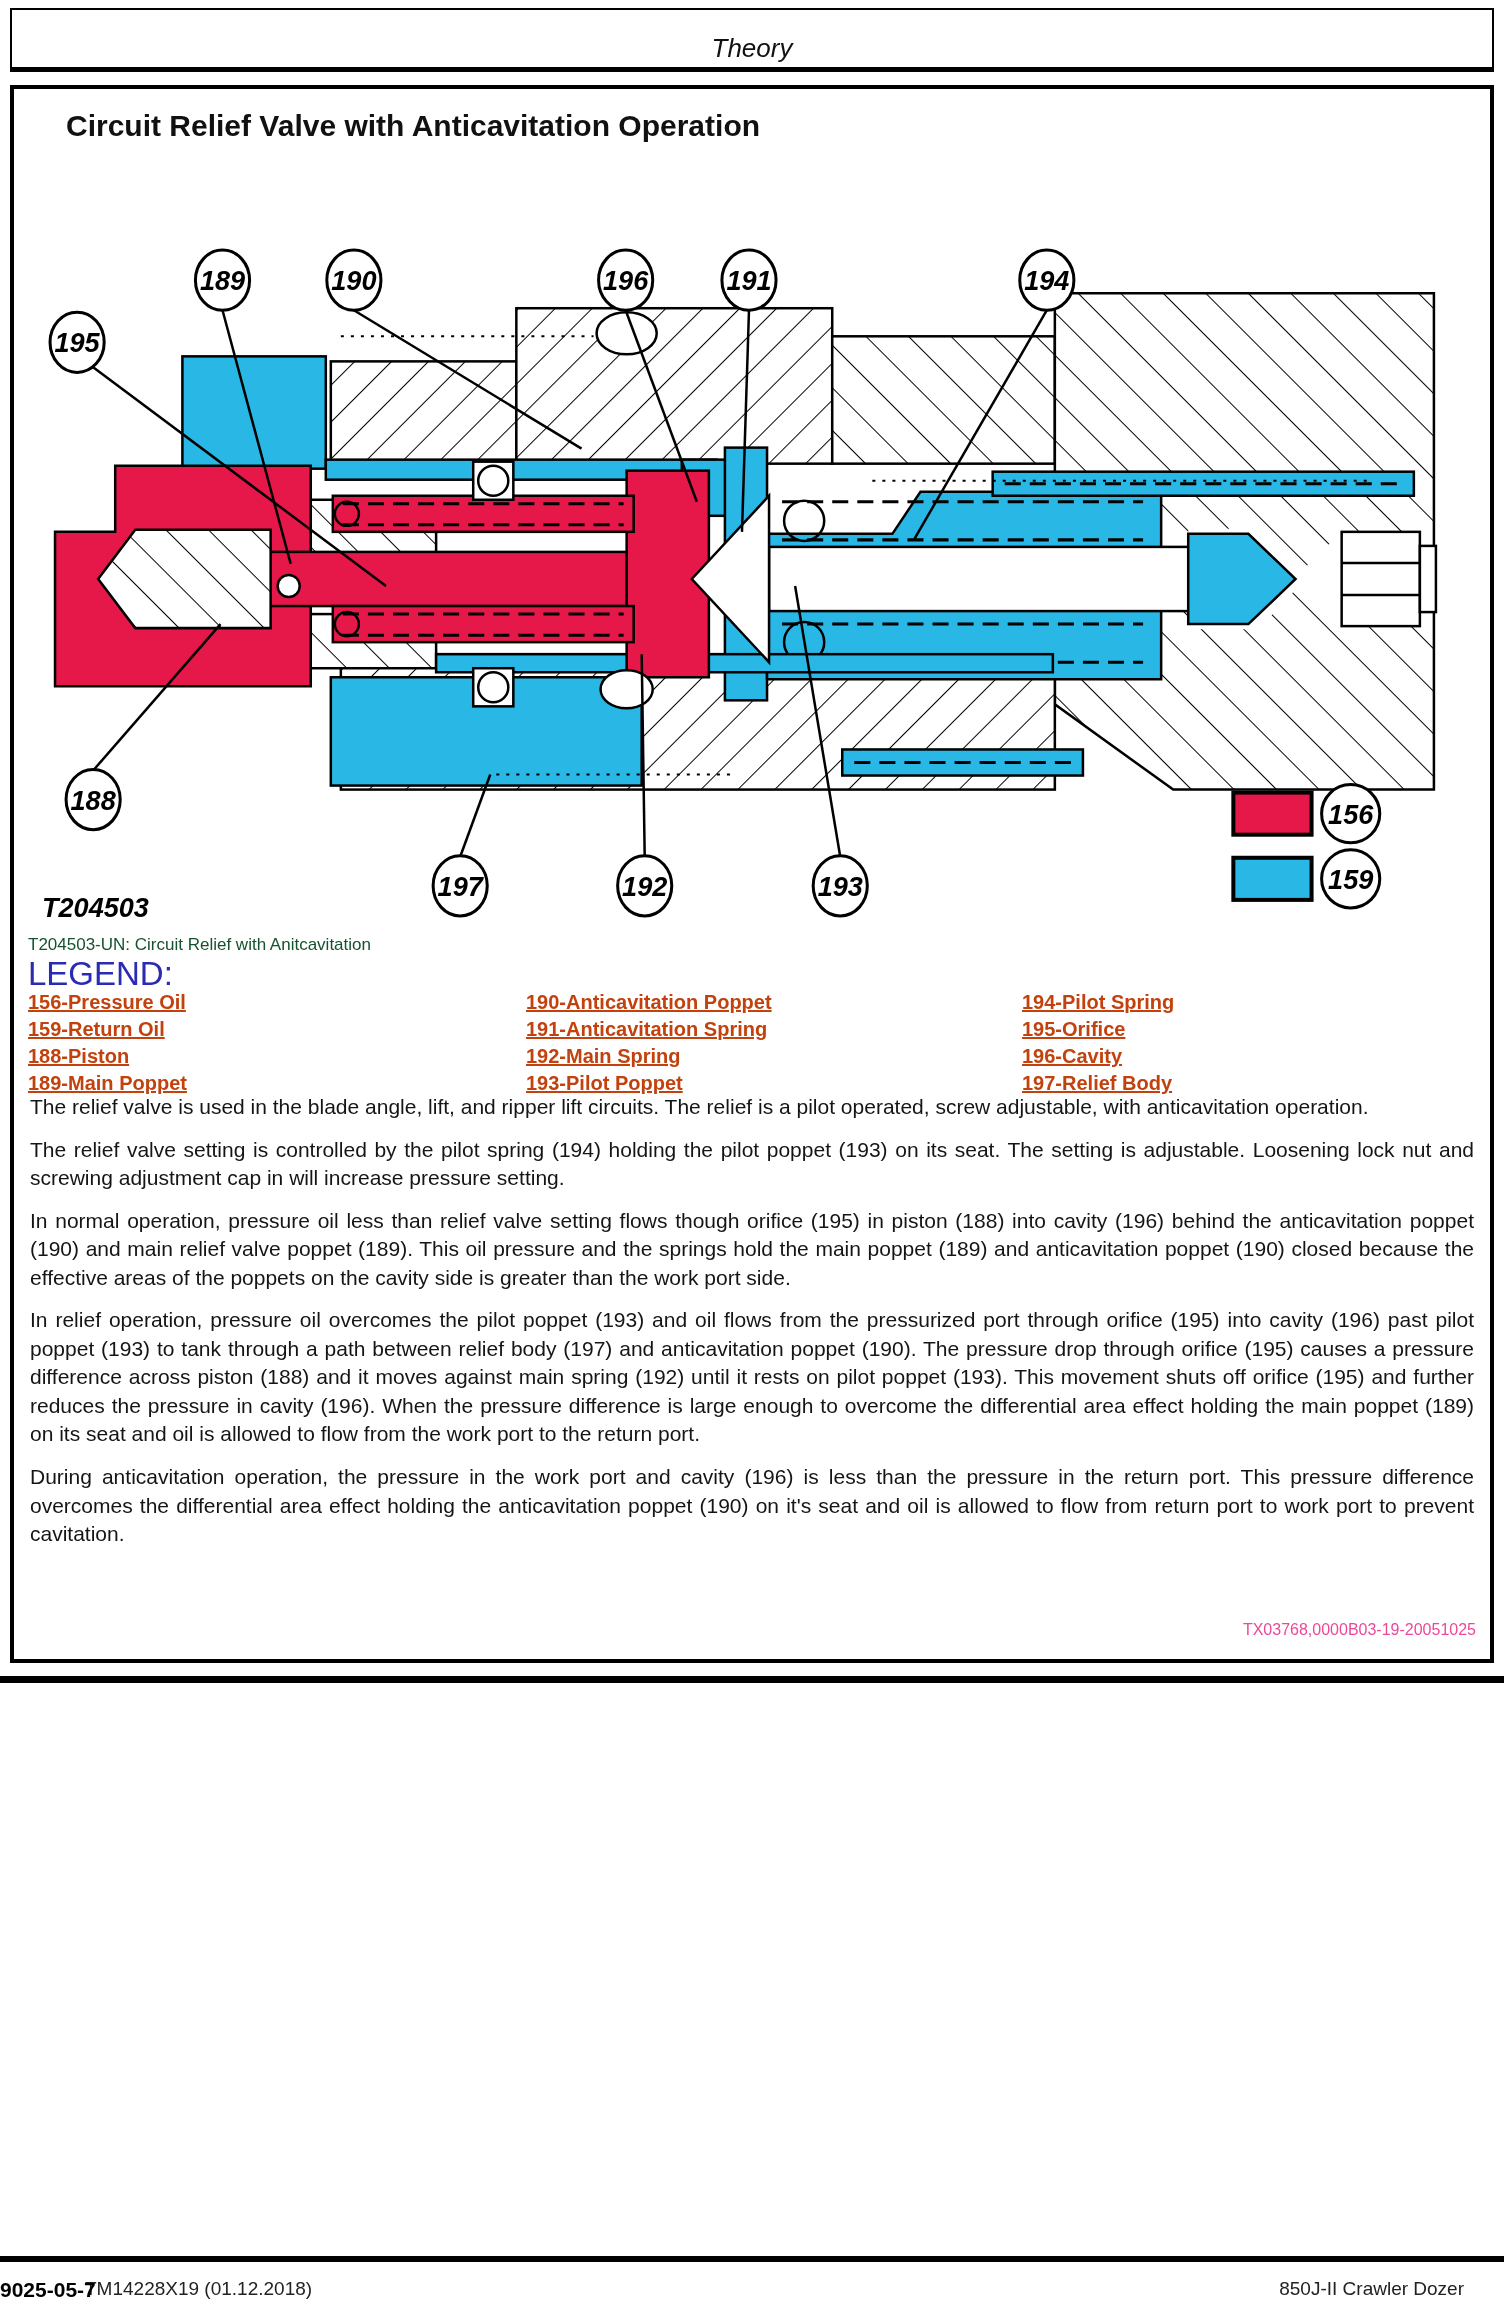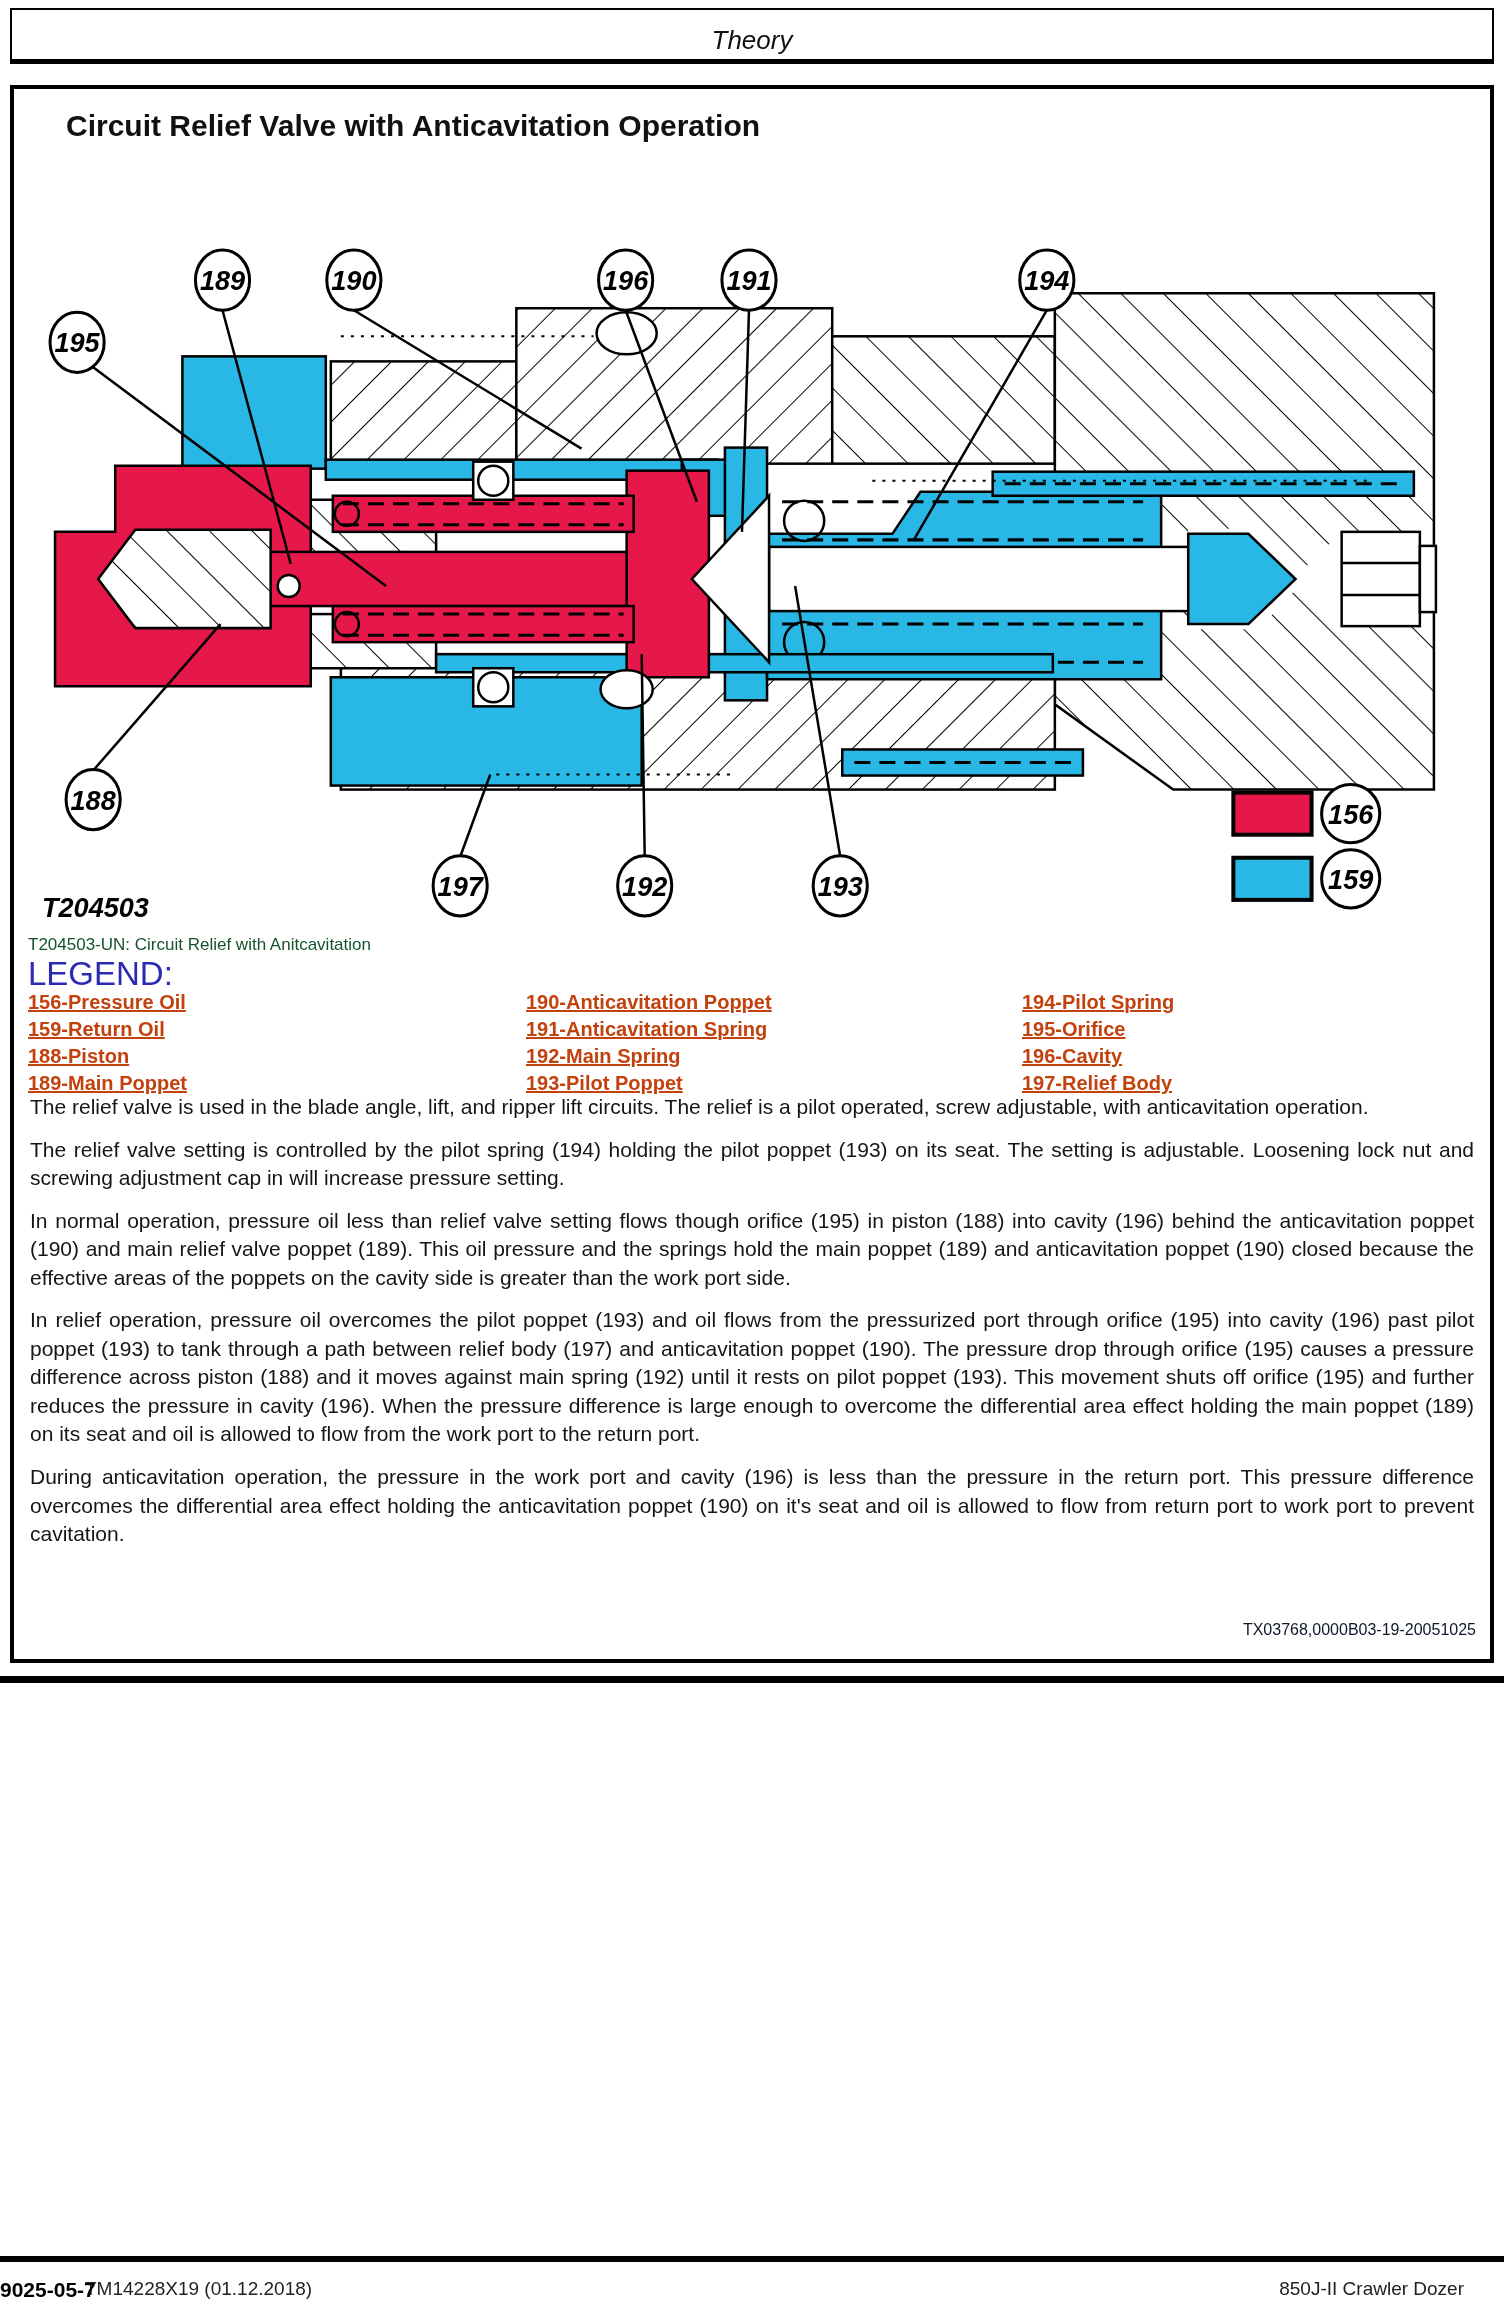--- a/index.html
+++ b/index.html
@@ -1,38 +1,38 @@
 <!DOCTYPE html>
 <html><head>
 <meta charset="utf-8">
 <style>
   html,body{margin:0;padding:0;background:#fff;}
   body{width:1504px;height:2320px;position:relative;font-family:"Liberation Sans",sans-serif;color:#111;}
 
   
-  .theory-box{position:absolute;left:10px;top:8px;width:1484px;height:56px;
+  .theory-box{position:absolute;left:10px;top:8px;width:1484px;height:64px;
     border:2px solid #000;border-bottom-width:5px;box-sizing:border-box;
     display:flex;align-items:flex-end;justify-content:center;}
   .theory-box span{font-style:italic;font-size:26px;padding-bottom:3px;}
 
   
   .main-box{position:absolute;left:10px;top:85px;width:1484px;height:1578px;
     border:4px solid #000;box-sizing:border-box;background:#fff;}
   .section-title{position:absolute;left:16px;top:20px;font-size:30px;font-weight:bold;margin-left:36px;}
 
   .figure-wrap{position:absolute;left:26px;top:144px;width:1424px;height:702px;font-style:italic;}
 
   .fig-caption{position:absolute;left:14px;top:846px;font-size:17px;color:#14532d;}
   .legend-heading{position:absolute;left:14px;top:866px;font-size:33px;color:#2a2ab5;}
   .legend-col{position:absolute;top:900px;font-size:20px;font-weight:bold;color:#c2410c;line-height:27px;white-space:nowrap;text-decoration:underline;}
   .legend-col.c0{left:14px;} .legend-col.c1{left:512px;} .legend-col.c2{left:1008px;}
 
   .body-text{position:absolute;left:16px;right:16px;top:1004px;}
   .body-text p{margin:0 0 14px 0;font-size:21px;line-height:1.36;text-align:justify;color:#151515;}
-  .doc-code{position:absolute;right:14px;top:1532px;font-size:16px;color:#0f172a;text-align:right;}
+  .doc-code{position:absolute;right:14px;top:1532px;font-size:16px;color:#ec4899;text-align:right;}
 
   
   .double-rule{position:absolute;left:0;top:1676px;width:1504px;height:7px;background:#000;}
   .footer-rule{position:absolute;left:0;top:2256px;width:1504px;height:6px;background:#000;}
   .footer{position:absolute;left:0;top:2278px;width:1504px;font-size:19px;color:#222;}
   .footer .f-left{position:absolute;left:85px;top:0;}
   .footer .f-center{position:absolute;left:0;width:100%;text-align:left;top:0;font-size:21px;font-weight:bold;color:#000;}
   .footer .f-right{position:absolute;right:40px;top:0;}
 
   

